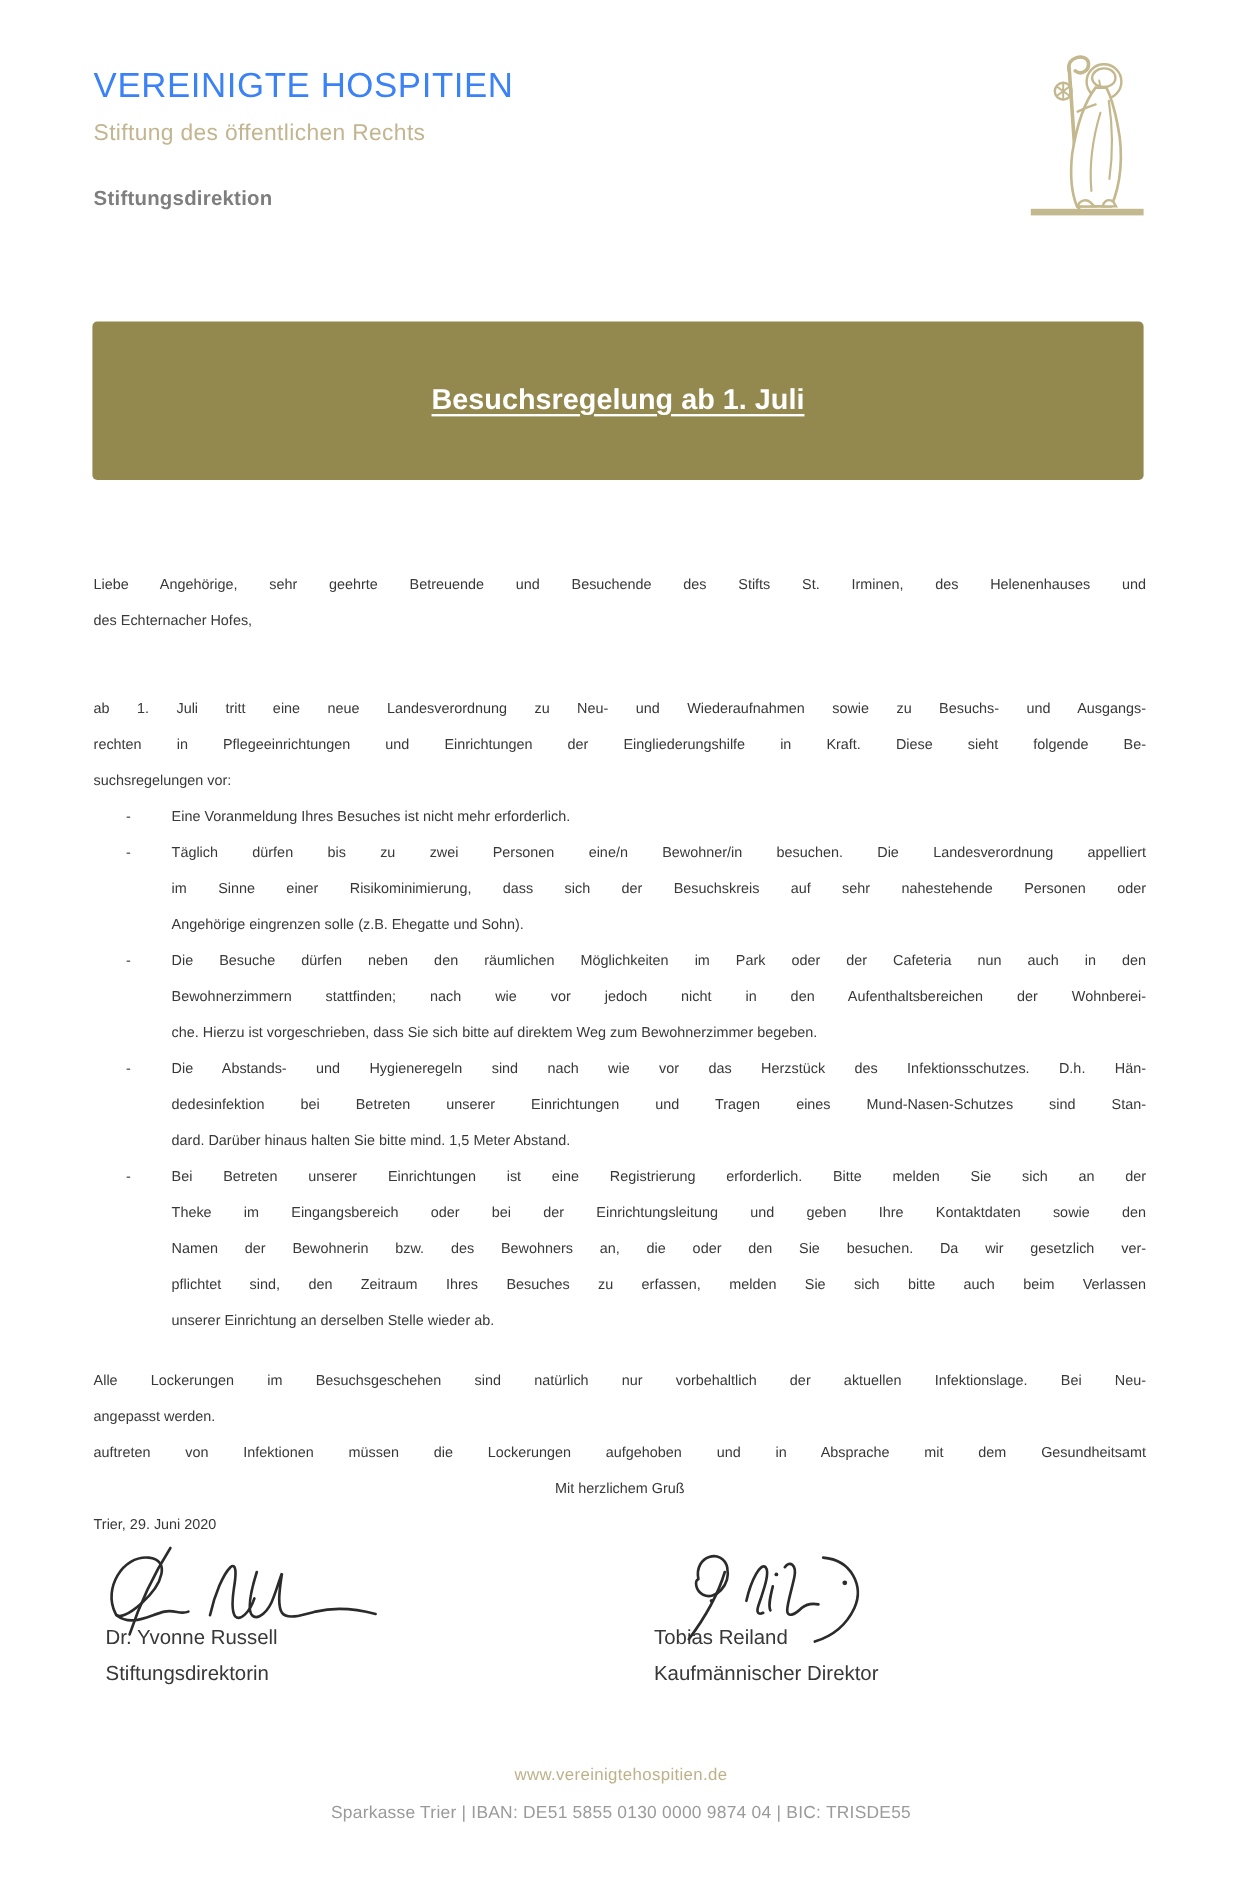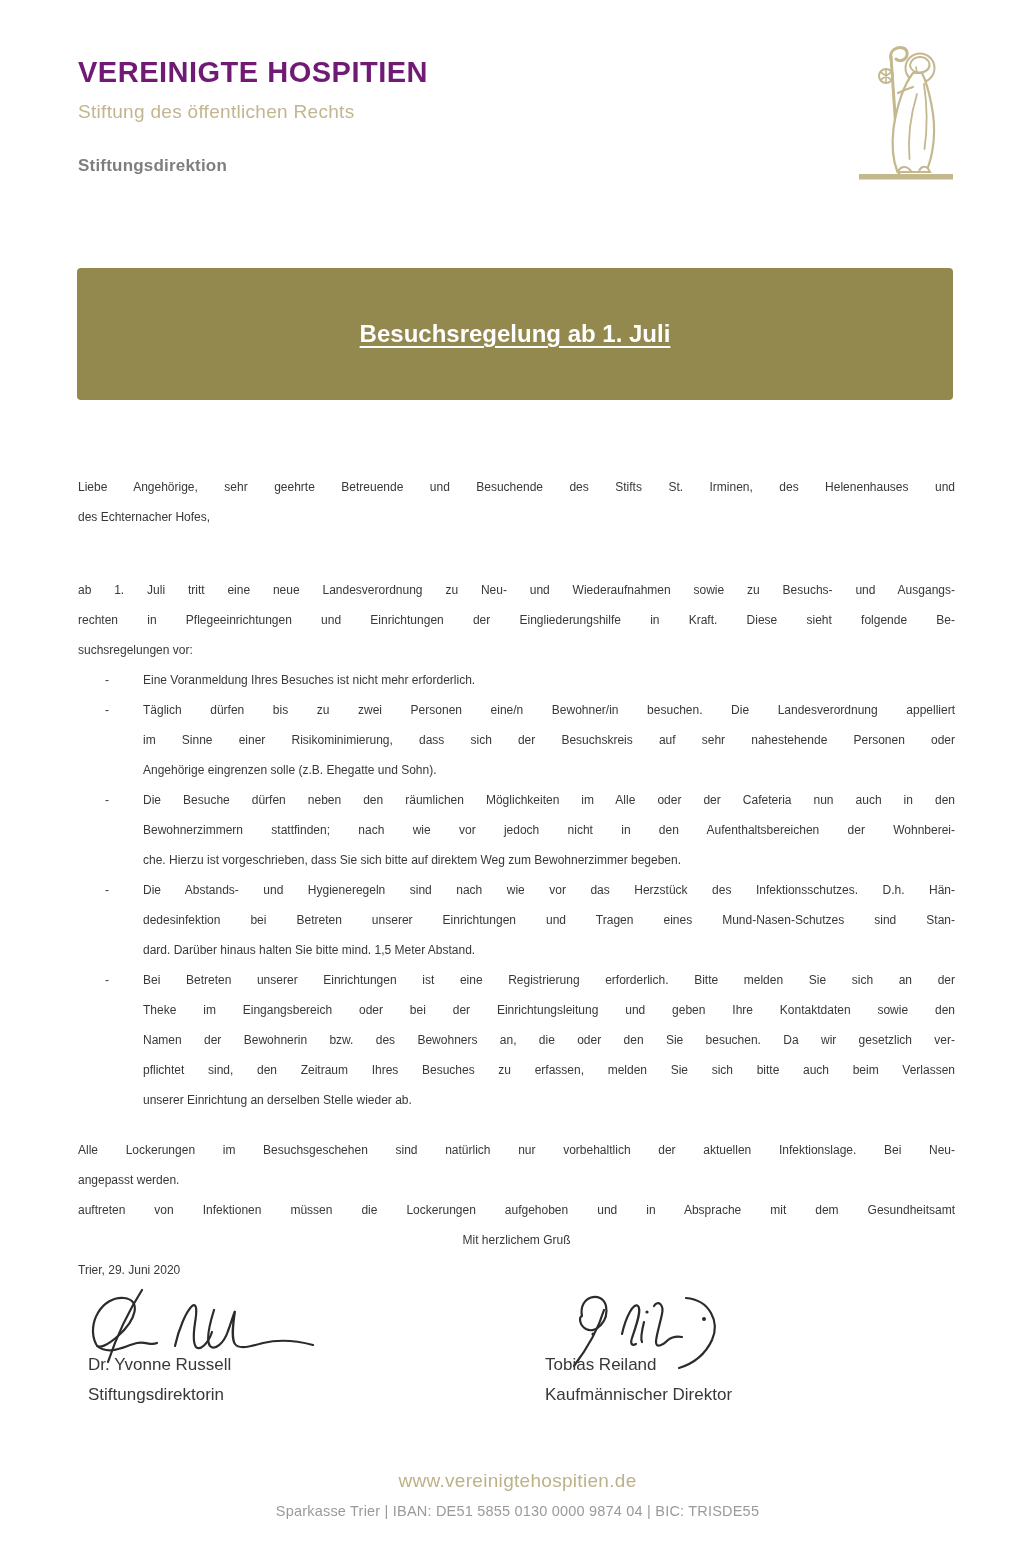--- a/index.html
+++ b/index.html
@@ -10,21 +10,21 @@
     height: 1565px;
     background: #ffffff;
     font-family: "Liberation Sans", "DejaVu Sans", sans-serif;
     color: #383838;
     overflow: hidden;
     margin: 0 auto;
   }
   
   .brand {
     position: absolute; left: 78px; top: 56px;
-    font-size: 29px; font-weight: bold; color: #701a75; letter-spacing: 0.5px;
+    font-size: 29px; font-weight: normal; color: #3b82f6; letter-spacing: 0.5px;
   }
   .subtitle {
     position: absolute; left: 78px; top: 101px;
     font-size: 19px; color: #c2b590; letter-spacing: 0.3px;
   }
   .dept {
     position: absolute; left: 78px; top: 156px;
     font-size: 17px; font-weight: bold; color: #7e7e7e; letter-spacing: 0.2px;
   }
   .logo {
@@ -57,21 +57,21 @@
   
   .sig-img-left  { position: absolute; left: 80px;  top: 1286px; width: 245px; height: 80px; }
   .sig-img-right { position: absolute; left: 536px; top: 1282px; width: 205px; height: 88px; }
   .sig-block { position: absolute; top: 1350px; font-size: 17px; }
   .sig-block .tline { height: 30px; line-height: 30px; }
   .sig-left-block  { left: 88px; }
   .sig-right-block { left: 545px; }
   
   .footer-web {
     position: absolute; left: 0; top: 1470px; width: 100%;
-    text-align: center; font-size: 19px; color: #bdb189; letter-spacing: 0.3px;
+    text-align: center; font-size: 14px; color: #bdb189; letter-spacing: 0.3px;
   }
   .footer-bank {
     position: absolute; left: 0; top: 1503px; width: 100%;
     text-align: center; font-size: 14.5px; color: #9a9a9a; letter-spacing: 0.2px;
   }
   .footer-tax {
     position: absolute; left: 0; top: 1598px; width: 100%;
     text-align: center; font-size: 14.5px; color: #9a9a9a; letter-spacing: 0.2px;
   }
   svg { display: block; }
@@ -137,21 +137,21 @@
       <span class="bullet-dash">-</span>
       <div class="bullet-body">
           <div class="tline j">Täglich dürfen bis zu zwei Personen eine/n Bewohner/in besuchen. Die Landesverordnung appelliert</div>
           <div class="tline j">im Sinne einer Risikominimierung, dass sich der Besuchskreis auf sehr nahestehende Personen oder</div>
           <div class="tline">Angehörige eingrenzen solle (z.B. Ehegatte und Sohn).</div>
         </div>
     </div>
     <div class="bullet">
       <span class="bullet-dash">-</span>
       <div class="bullet-body">
-          <div class="tline j">Die Besuche dürfen neben den räumlichen Möglichkeiten im Alle oder der Cafeteria nun auch in den</div>
+          <div class="tline j">Die Besuche dürfen neben den räumlichen Möglichkeiten im Park oder der Cafeteria nun auch in den</div>
           <div class="tline j">Bewohnerzimmern stattfinden; nach wie vor jedoch nicht in den Aufenthaltsbereichen der Wohnberei-</div>
           <div class="tline">che. Hierzu ist vorgeschrieben, dass Sie sich bitte auf direktem Weg zum Bewohnerzimmer begeben.</div>
         </div>
     </div>
     <div class="bullet">
       <span class="bullet-dash">-</span>
       <div class="bullet-body">
           <div class="tline j">Die Abstands- und Hygieneregeln sind nach wie vor das Herzstück des Infektionsschutzes. D.h. Hän-</div>
           <div class="tline j">dedesinfektion bei Betreten unserer Einrichtungen und Tragen eines Mund-Nasen-Schutzes sind Stan-</div>
           <div class="tline">dard. Darüber hinaus halten Sie bitte mind. 1,5 Meter Abstand.</div>

